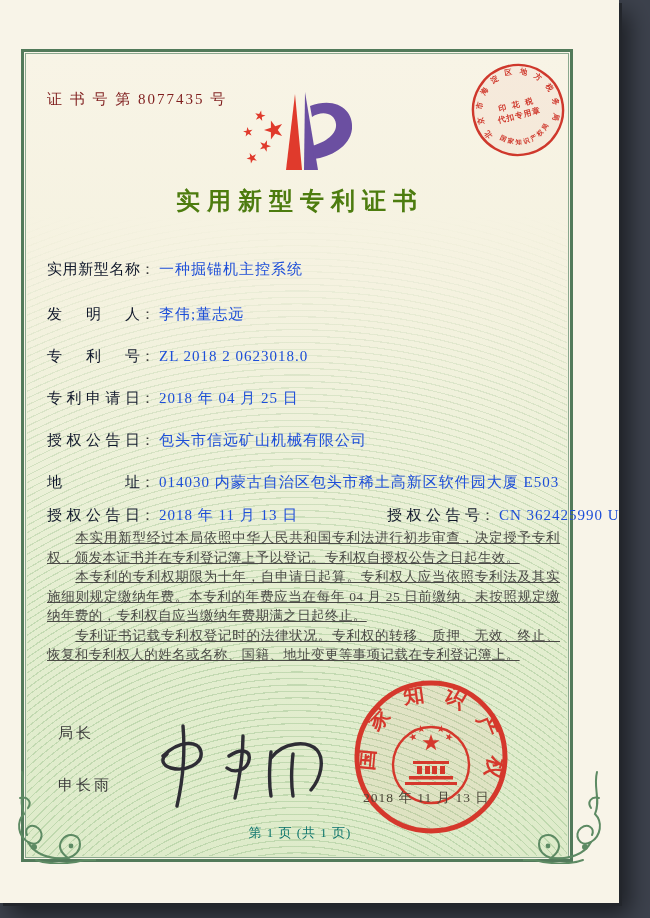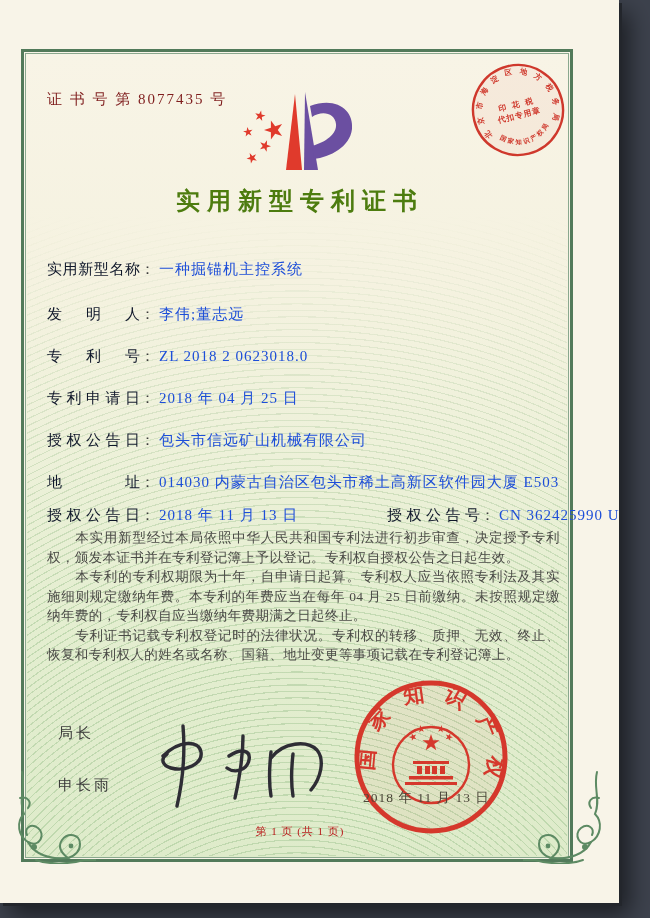--- a/index.html
+++ b/index.html
@@ -51,35 +51,35 @@
     text-align:justify;text-align-last:justify;color:#0f172a;
   }
   .colon{display:inline-block;margin-right:4px;}
   .fvalue{letter-spacing:1px;color:#1d4ed8;}
   .grant-right{position:absolute;left:340px;top:0;white-space:nowrap;}
   .bodytext{
     position:absolute;left:47px;top:528px;width:513px;
     font-size:13.5px;line-height:19.5px;letter-spacing:0.4px;
     color:#4a4a46;text-align:justify;
   }
-  .bodytext p{margin:0;text-indent:2.1em;}
+  .bodytext p{margin:0;text-indent:2.1em;text-decoration:underline;}
   .sig-title{position:absolute;left:58px;top:724px;font-size:15px;letter-spacing:3px;color:#3a3a3a;}
   .sig-name{position:absolute;left:58px;top:776px;font-size:15px;letter-spacing:3px;color:#3a3a3a;}
   .autograph{position:absolute;left:145px;top:718px;width:205px;height:100px;}
   .seal-grant{position:absolute;left:351px;top:677px;width:160px;height:160px;}
   .seal-grant svg text{font-family:"Liberation Serif","DejaVu Serif",serif;font-weight:700;}
   .seal-date{
     position:absolute;left:363px;top:789px;width:165px;
     font-size:13.5px;letter-spacing:1px;color:#4b4639;white-space:nowrap;
   }
   .seal-tax{position:absolute;left:468px;top:60px;width:100px;height:100px;transform:rotate(-14deg);}
   .seal-tax svg text{font-family:"Liberation Serif","DejaVu Serif",serif;font-weight:700;}
   .footer{
     position:absolute;left:0;top:824px;width:600px;text-align:center;
-    font-size:11px;letter-spacing:1px;color:#b91c1c;
+    font-size:13px;letter-spacing:1px;color:#0f766e;
   }
   .ornament{position:absolute;width:82px;height:94px;}
   .ornament.left{left:14px;top:770px;}
   .ornament.right{left:523px;top:770px;transform:scaleX(-1);}
 </style>
 </head>
 <body>
 
 <div class="paper">
 

